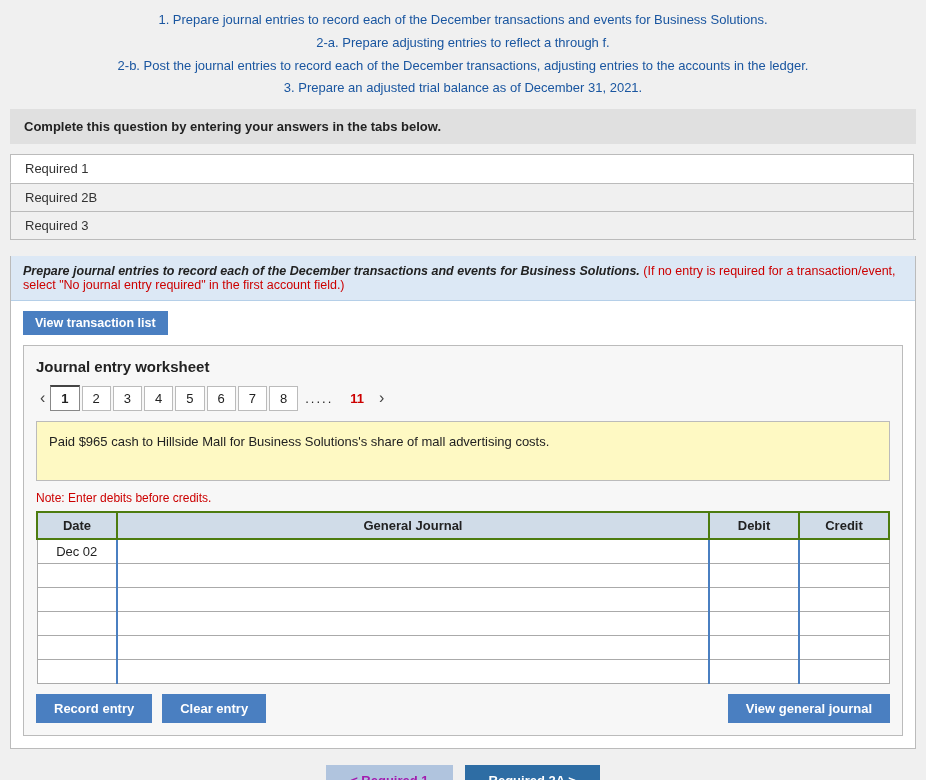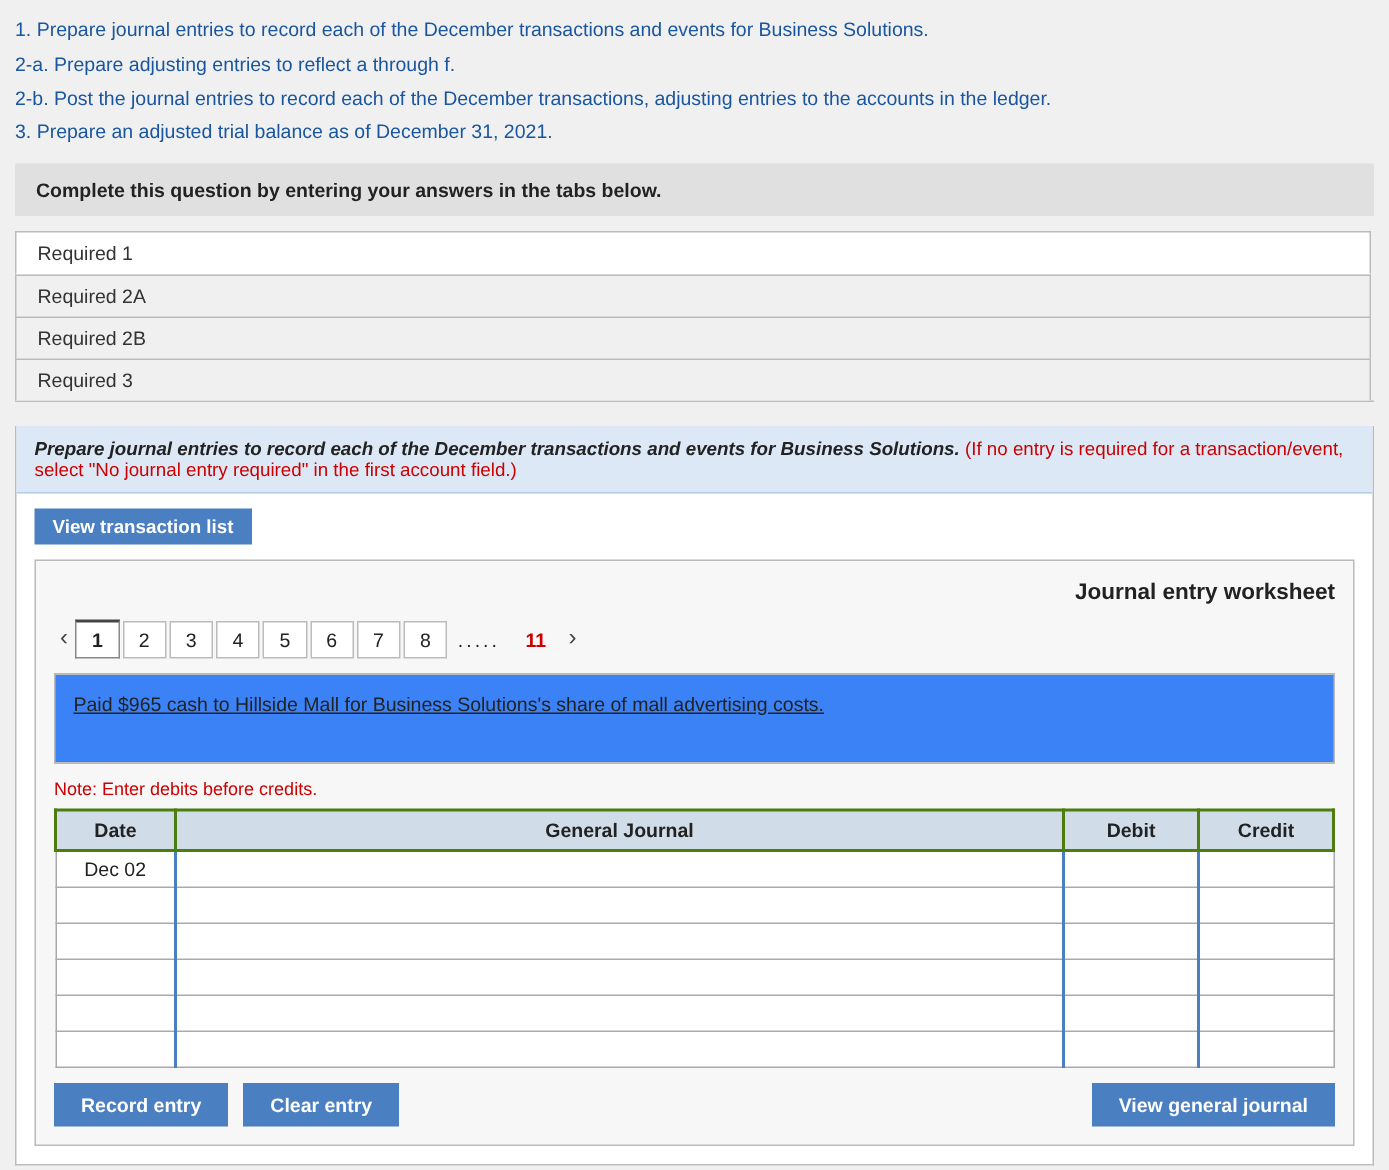--- a/index.html
+++ b/index.html
@@ -10,21 +10,21 @@
       color: #222;
       padding: 10px;
       width: 926px;
     }
     .instructions {
       margin-bottom: 10px;
       line-height: 1.6;
       font-size: 13px;
     }
     .instructions p { margin-bottom: 2px; }
-    .instructions .blue { color: #1a56a0; }
+    .instructions .blue { color: #1a56a0; text-align: center; }
     .complete-box {
       background: #e0e0e0;
       padding: 10px 14px;
       font-weight: bold;
       font-size: 13px;
       margin-bottom: 10px;
     }
     .tabs-bar {
       display: flex;
       border-bottom: 1px solid #bbb;
@@ -76,21 +76,20 @@
     .worksheet-container {
       border: 1px solid #bbb;
       margin: 0 12px 12px 12px;
       background: #f7f7f7;
       padding: 12px;
     }
     .worksheet-title {
       font-size: 15px;
       font-weight: bold;
       margin-bottom: 10px;
-      text-align: right;
     }
     .nav-row {
       display: flex;
       align-items: center;
       gap: 0;
       margin-bottom: 10px;
       font-size: 14px;
     }
     .nav-arrow {
       font-size: 16px;
@@ -121,28 +120,27 @@
       font-weight: bold;
       border: none;
       background: none;
     }
     .nav-dots {
       padding: 4px 6px;
       font-size: 13px;
       letter-spacing: 2px;
     }
     .transaction-desc {
-      background: #3b82f6;
+      background: #fef9c3;
       border: 1px solid #bbb;
       padding: 10px 12px;
       font-size: 13px;
       margin-bottom: 10px;
       min-height: 60px;
       line-height: 1.5;
-      text-decoration: underline;
     }
     .note-text {
       color: #c00;
       font-size: 12px;
       margin-bottom: 6px;
     }
     .journal-table {
       width: 100%;
       border-collapse: collapse;
       font-size: 13px;
@@ -237,21 +235,20 @@
   <p class="blue">2-b. Post the journal entries to record each of the December transactions, adjusting entries to the accounts in the ledger.</p>
   <p class="blue">3. Prepare an adjusted trial balance as of December 31, 2021.</p>
 </div>
 
 <div class="complete-box">
   <span>Complete this question by entering your answers in the tabs below.</span>
 </div>
 
 <div class="tabs-bar">
   <div class="tab active">Required 1</div>
-  <div class="tab">Required 2A</div>
   <div class="tab">Required 2B</div>
   <div class="tab">Required 3</div>
 </div>
 
 <div class="tab-content">
   
   <div class="info-banner">
     <span><strong>Prepare journal entries to record each of the December transactions and events for Business Solutions.</strong></span>
     <span class="red">(If no entry is required for a transaction/event, select "No journal entry required" in the first account field.)</span>
   </div>

